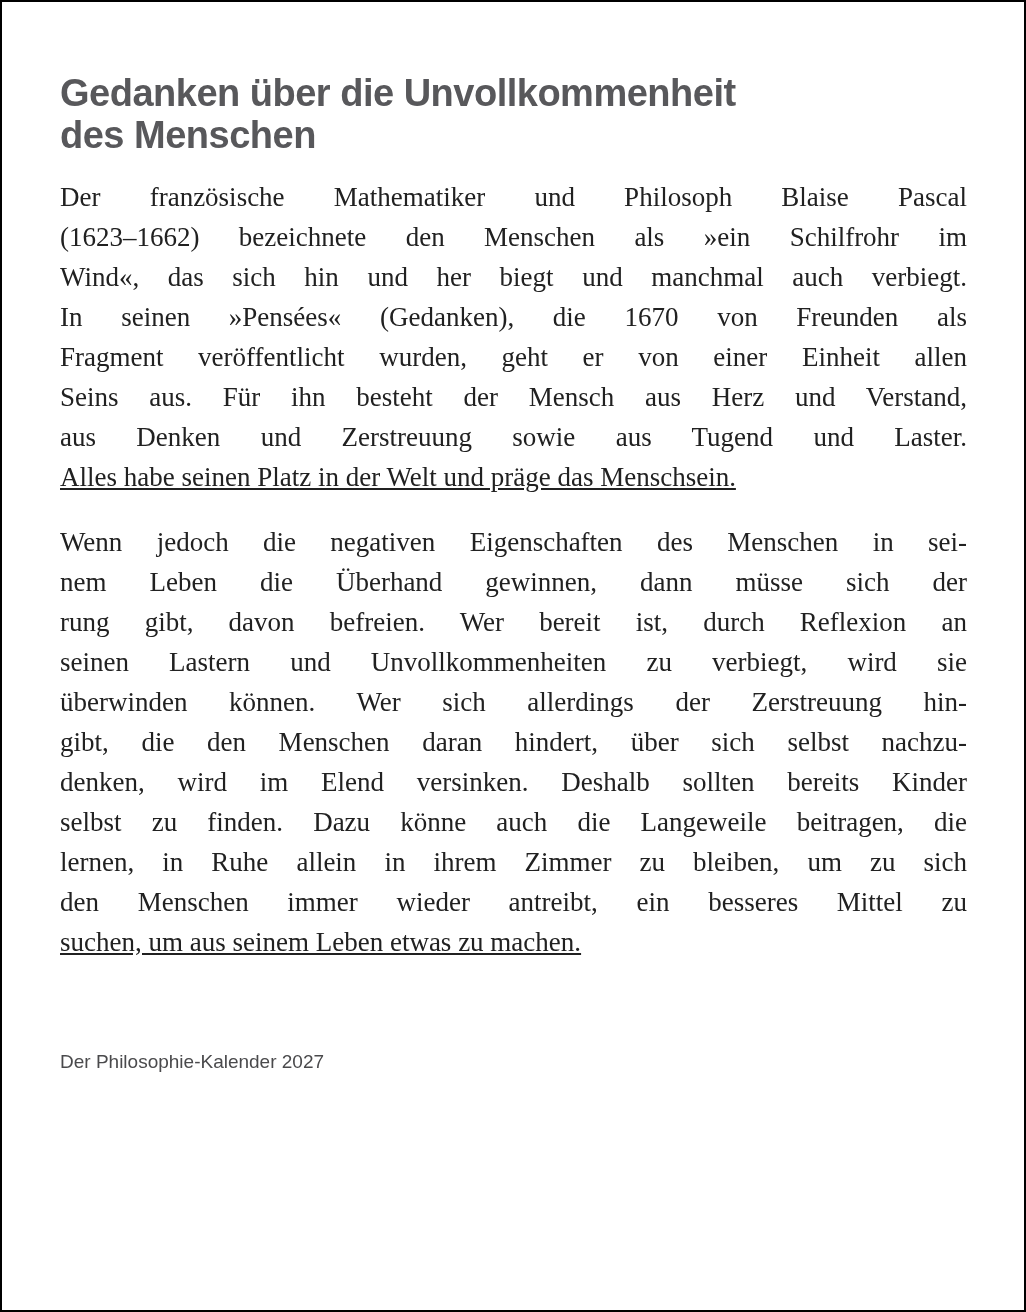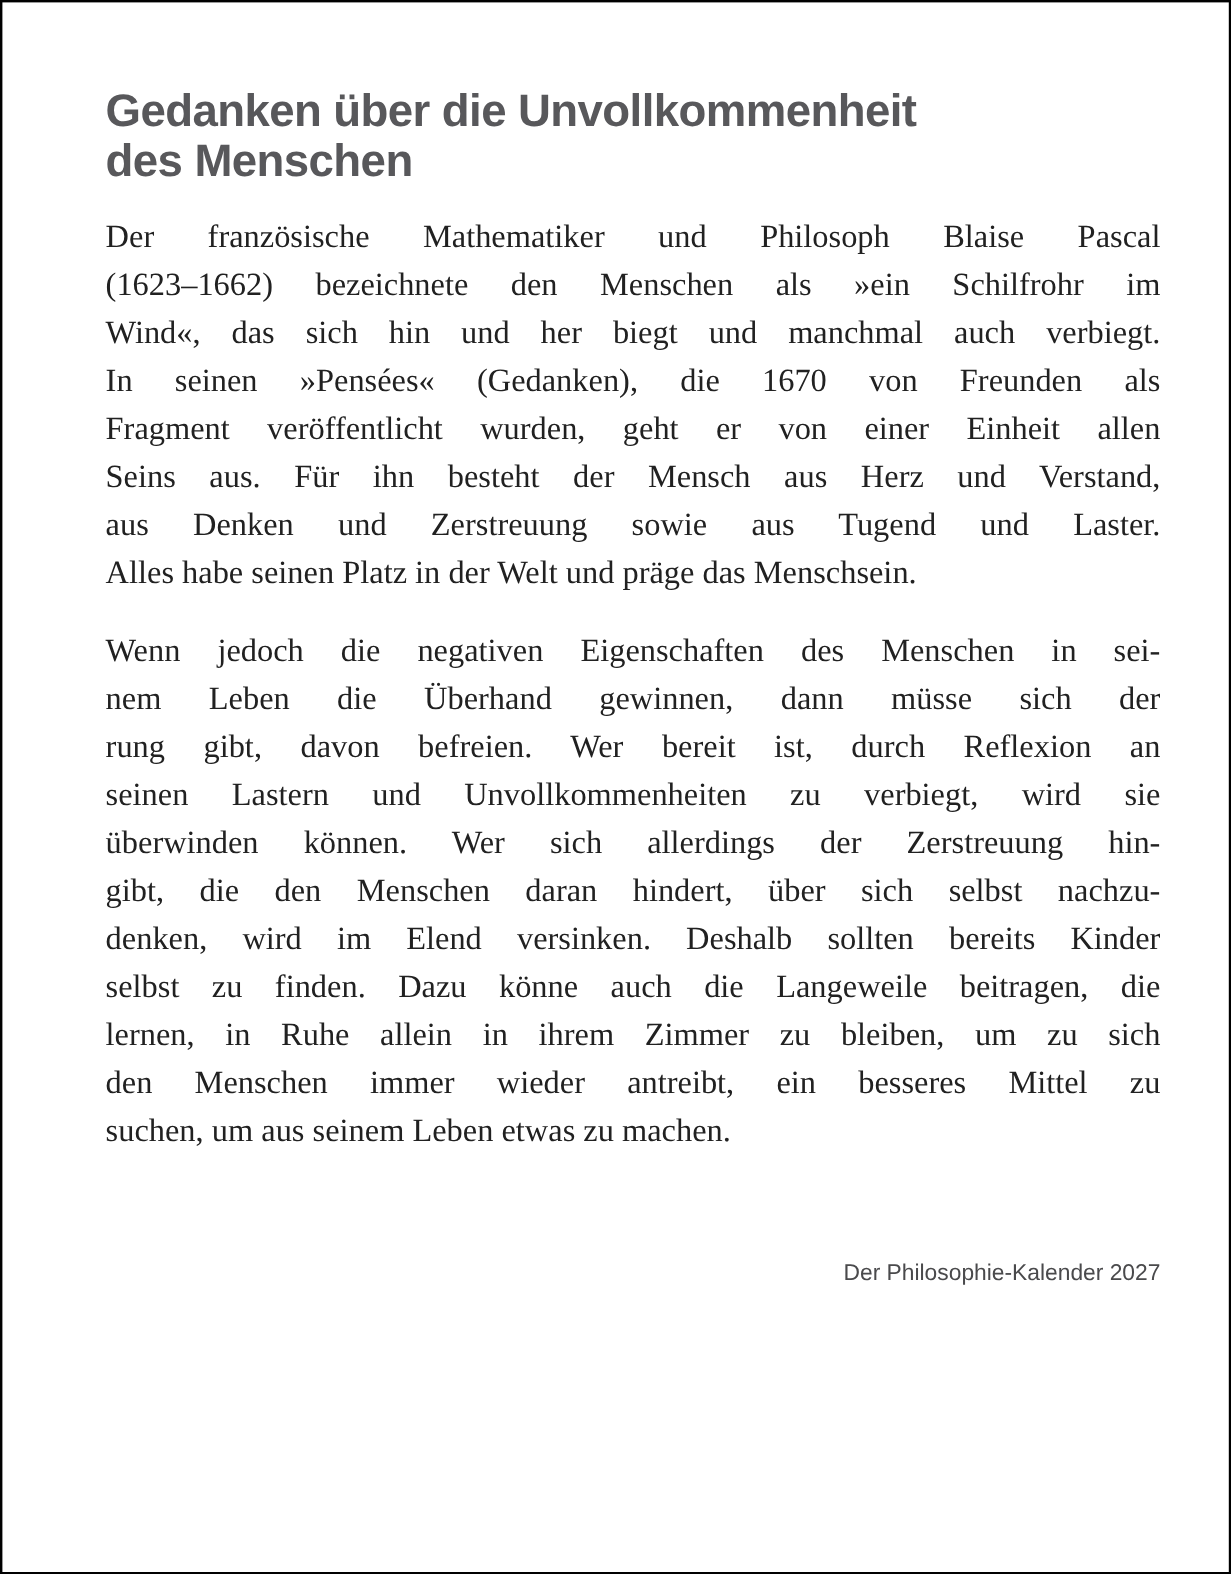--- a/index.html
+++ b/index.html
@@ -13,21 +13,21 @@
     height: 1312px;
     box-sizing: border-box;
     border: 2px solid #000000;
     background: #ffffff;
     overflow: hidden;
   }
   .content {
     box-sizing: border-box;
     width: 100%;
     height: 100%;
-    padding: 70px 57px 0 86px;
+    padding: 70px 57px 0 58px;
   }
   .title {
     margin: 0;
     font-family: "Liberation Sans", sans-serif;
     font-weight: bold;
     font-size: 38px;
     line-height: 42px;
     letter-spacing: -0.5px;
     color: #58585b;
   }
@@ -46,28 +46,29 @@
   .paragraph + .paragraph {
     margin-top: 25px;
   }
   .line {
     text-align: justify;
     text-align-last: justify;
   }
   .line.last {
     text-align: left;
     text-align-last: left;
+    text-decoration: underline;
   }
   .footer {
     margin-top: 88px;
     font-family: "Liberation Sans", sans-serif;
     font-size: 19px;
     line-height: 24px;
     color: #4a4a4c;
-    text-align: right;
+    text-align: left;
   }
 </style>
 </head>
 <body>
 
 <div class="page">
   <div class="content">
 
     <h1 class="title">
       <span class="title-line">Gedanken über die Unvollkommenheit</span>

